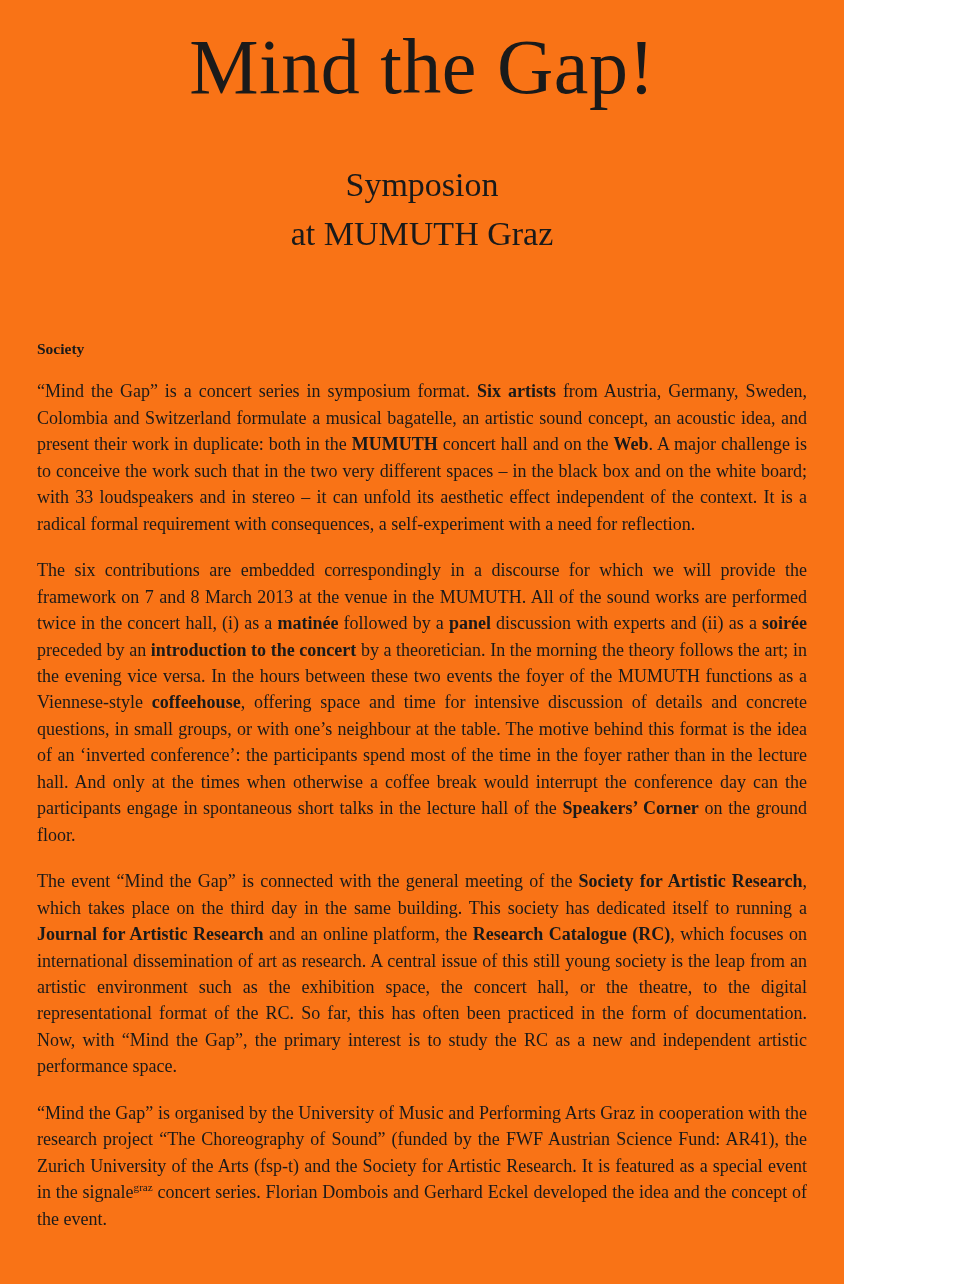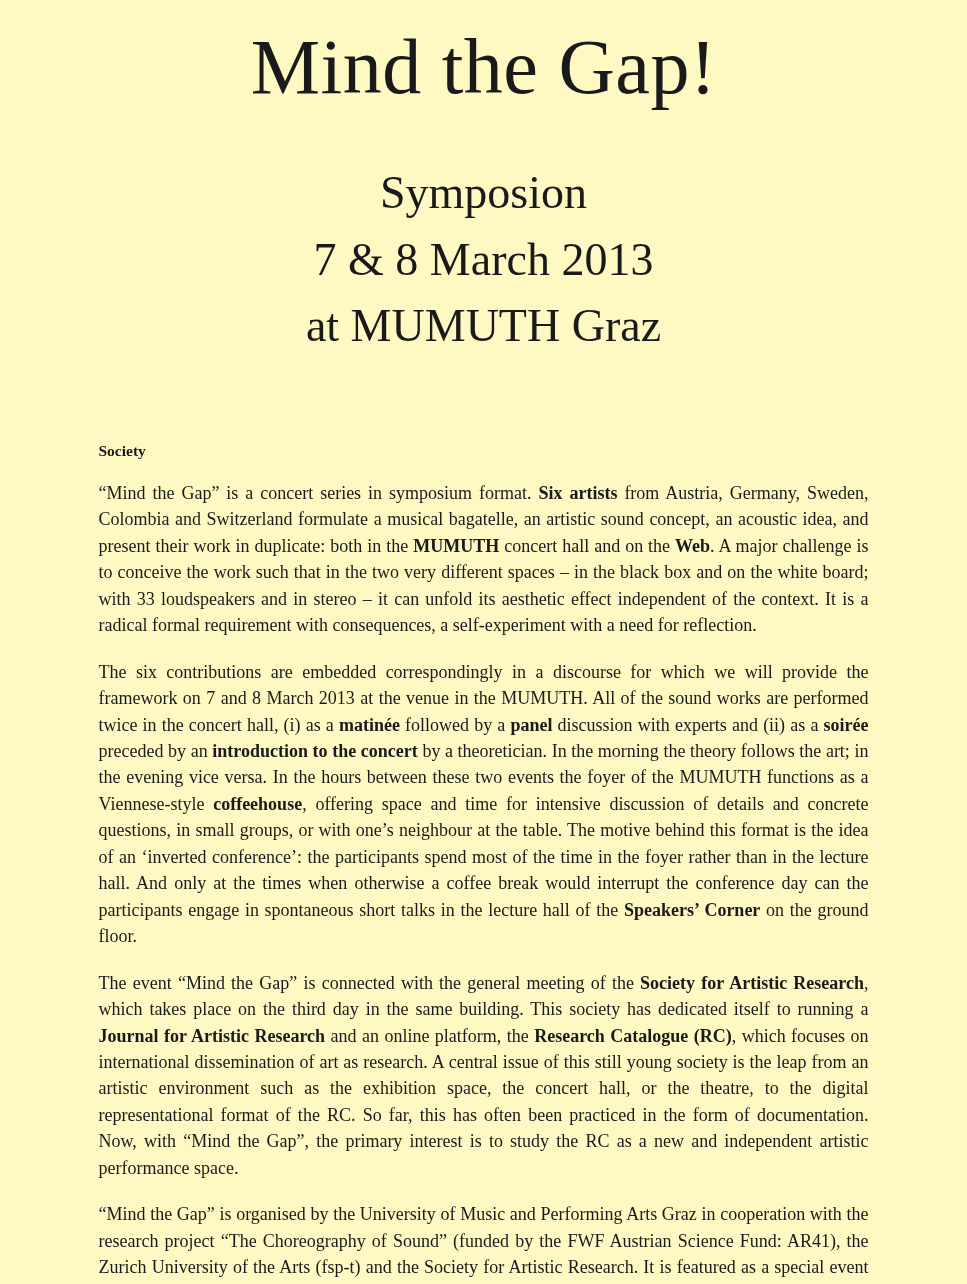--- a/index.html
+++ b/index.html
@@ -9,23 +9,23 @@
   }
   body {
     width: 967px;
     height: 1284px;
     font-family: "Liberation Serif", serif;
     color: #1a1a1a;
     overflow: hidden;
   }
   .page {
     position: relative;
-    width: 967px;
+    width: 844px;
     height: 1284px;
-    background: #fef9c3;
+    background: #f97316;
     box-sizing: border-box;
   }
   .title-block {
     text-align: center;
     padding-top: 26px;
   }
   .main-title {
     font-family: "Liberation Serif", serif;
     font-size: 78px;
     font-weight: 400;
@@ -33,21 +33,21 @@
     line-height: 1.05;
     margin: 0;
   }
   .subtitle-block {
     text-align: center;
     margin-top: 52px;
     font-family: "DejaVu Serif", serif;
     font-weight: 400;
   }
   .subtitle-line {
-    font-size: 46px;
+    font-size: 34px;
     line-height: 1.45;
     letter-spacing: 0px;
     font-family: "Liberation Serif", serif;
   }
   .body-block {
     margin: 0 auto;
     width: 770px;
     padding-top: 82px;
   }
   .section-heading {
@@ -79,21 +79,20 @@
 <body>
 
 <div class="page">
 
   <div class="title-block">
     <h1 class="main-title">Mind the Gap!</h1>
   </div>
 
   <div class="subtitle-block">
     <div class="subtitle-line">Symposion</div>
-    <div class="subtitle-line">7 &amp; 8 March 2013</div>
     <div class="subtitle-line">at MUMUTH Graz</div>
   </div>
 
   <div class="body-block">
 
     <div class="section-heading">Society</div>
 
     <p class="para">
       <span>“Mind the Gap” is a concert series in symposium format. </span><span class="b">Six artists</span><span> from Austria, Germany, Sweden, Colombia and Switzerland formulate a musical bagatelle, an artistic sound concept, an acoustic idea, and present their work in duplicate: both in the </span><span class="b">MUMUTH</span><span> concert hall and on the </span><span class="b">Web</span><span>. A major challenge is to conceive the work such that in the two very different spaces – in the black box and on the white board; with 33 loudspeakers and in stereo – it can unfold its aesthetic effect independent of the context. It is a radical formal requirement with consequences, a self-experiment with a need for reflection.</span>
     </p>

